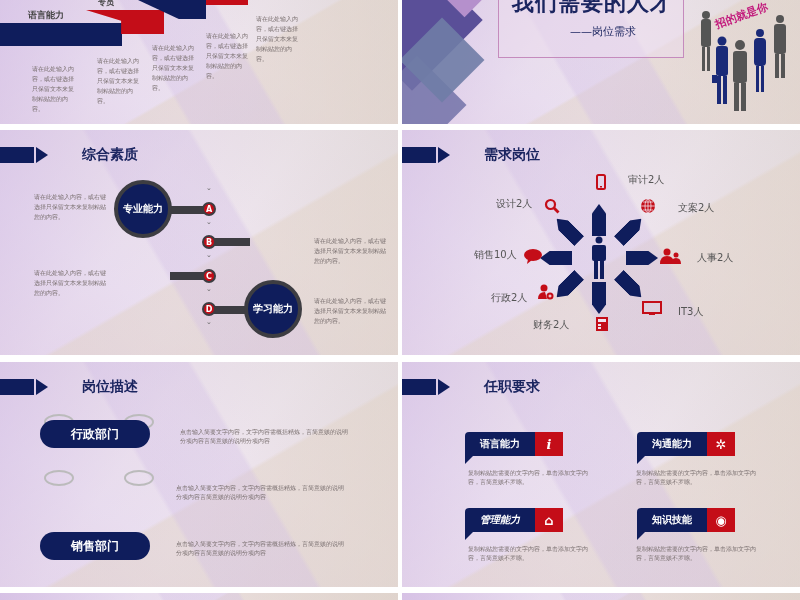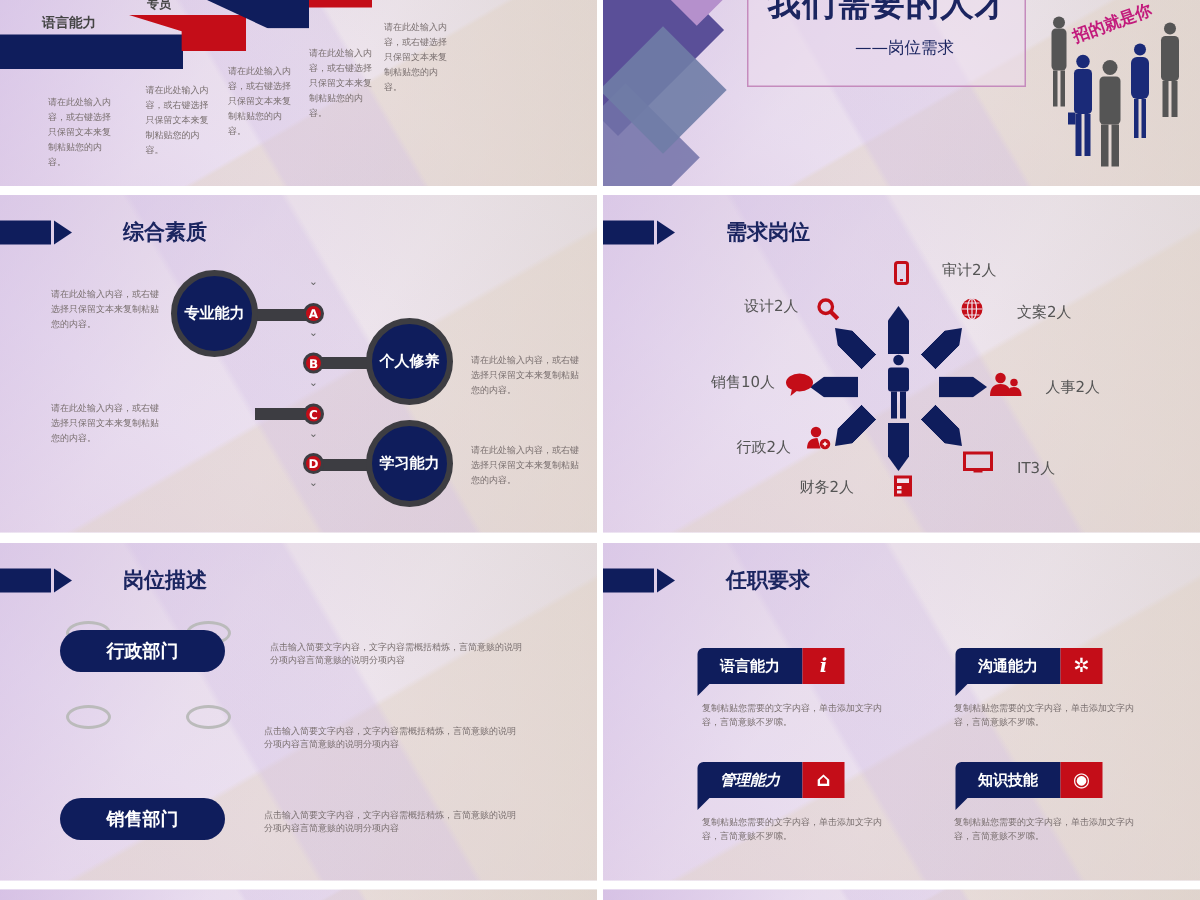--- a/index.html
+++ b/index.html
@@ -143,21 +143,20 @@
     <div class="small" style="left:34px;top:138px;width:72px;">请在此处输入内容，或右键选择只保留文本来复制粘贴您的内容。</div>
     <div class="small" style="left:314px;top:106px;width:72px;">请在此处输入内容，或右键选择只保留文本来复制粘贴您的内容。</div>
     <div class="small" style="left:314px;top:166px;width:72px;">请在此处输入内容，或右键选择只保留文本来复制粘贴您的内容。</div>
 
     <div class="stem" style="left:170px;top:76px;width:40px;"></div>
     <div class="stem" style="left:170px;top:142px;width:40px;"></div>
     <div class="stem" style="left:206px;top:108px;width:44px;"></div>
     <div class="stem" style="left:206px;top:176px;width:44px;"></div>
 
     <div class="bubble" style="left:114px;top:50px;">专业能力</div>
-    <div class="bubble" style="left:244px;top:82px;">个人修养</div>
     <div class="bubble" style="left:244px;top:150px;">学习能力</div>
 
     <div class="chev" style="left:206px;top:54px;">⌄</div>
     <div class="letter" style="left:202px;top:72px;">A</div>
     <div class="chev" style="left:206px;top:88px;">⌄</div>
     <div class="letter" style="left:202px;top:105px;">B</div>
     <div class="chev" style="left:206px;top:121px;">⌄</div>
     <div class="letter" style="left:202px;top:139px;">C</div>
     <div class="chev" style="left:206px;top:155px;">⌄</div>
     <div class="letter" style="left:202px;top:172px;">D</div>

